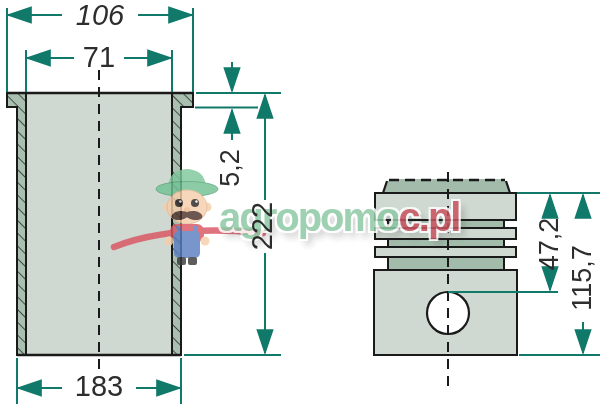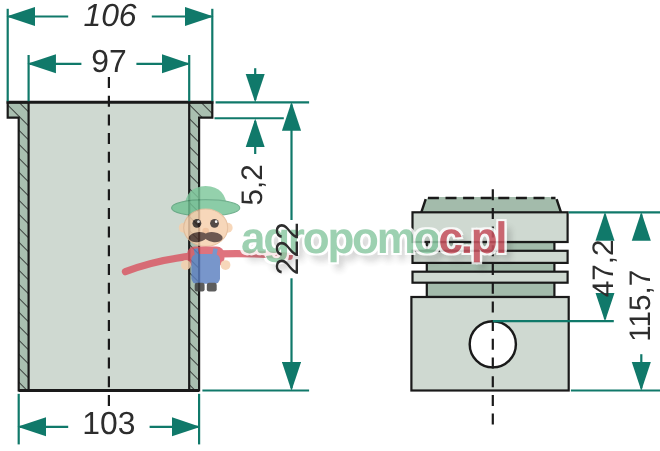--- a/index.html
+++ b/index.html
@@ -137,20 +137,20 @@
       <circle cx="169" cy="241" r="4.5" fill="#f6cfab"></circle>
       <circle cx="205" cy="241" r="4.5" fill="#f6cfab"></circle>
       <rect x="177" y="257" width="9" height="8" rx="2" fill="#3a3a3a"></rect>
       <rect x="188" y="257" width="9" height="8" rx="2" fill="#3a3a3a"></rect>
     </g>
   </svg>
 
   <div class="wm-text"><span class="wm-green">agropomo</span><span class="wm-red">c.pl</span></div>
 
   <div class="dim d106">106</div>
-  <div class="dim d97">97</div>
+  <div class="dim d97">71</div>
   <div class="dim vert d52">5,2</div>
   <div class="dim vert d222">222</div>
-  <div class="dim d103">103</div>
+  <div class="dim d103">183</div>
   <div class="dim vert d472">47,2</div>
   <div class="dim vert d1157">115,7</div>
 
 </div>
 
 </body></html>

